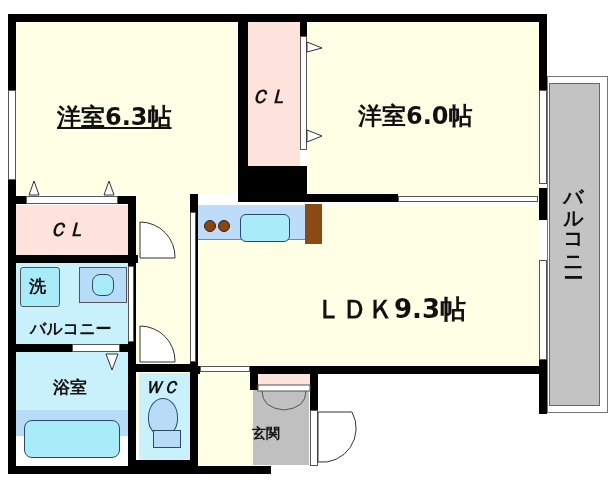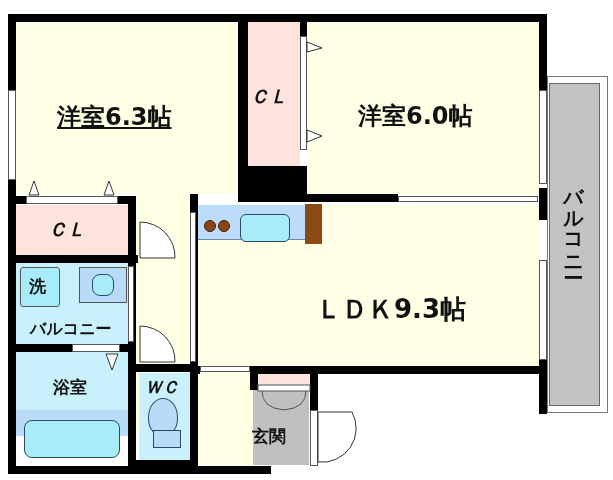--- a/index.html
+++ b/index.html
@@ -115,14 +115,14 @@
 
 <div class="room-label" style="left:57px;top:101px;font-size:24px;text-decoration:underline;">洋室6.3帖</div>
 <div class="room-label" style="left:358px;top:100px;font-size:24px;">洋室6.0帖</div>
 <div class="room-label" style="left:250px;top:84px;font-size:19px;font-style:italic;">ＣＬ</div>
 <div class="room-label" style="left:48px;top:217px;font-size:19px;font-style:italic;">ＣＬ</div>
 <div class="room-label" style="left:29px;top:275px;font-size:17px;">洗</div>
 <div class="room-label" style="left:30px;top:319px;font-size:16px;">バルコニー</div>
 <div class="room-label" style="left:53px;top:376px;font-size:17px;text-align:center;">浴室</div>
 <div class="room-label" style="left:145px;top:376px;font-size:17px;font-style:italic;">ＷＣ</div>
 <div class="room-label" style="left:316px;top:292px;font-size:26px;">ＬＤＫ9.3帖</div>
-<div class="room-label" style="left:252px;top:425px;font-size:17px;">玄関</div>
+<div class="room-label" style="left:252px;top:425px;font-size:14px;">玄関</div>
 <div class="room-label" style="left:561px;top:175px;font-size:20px;writing-mode:vertical-rl;">バルコニー</div>
 
 </body></html>

